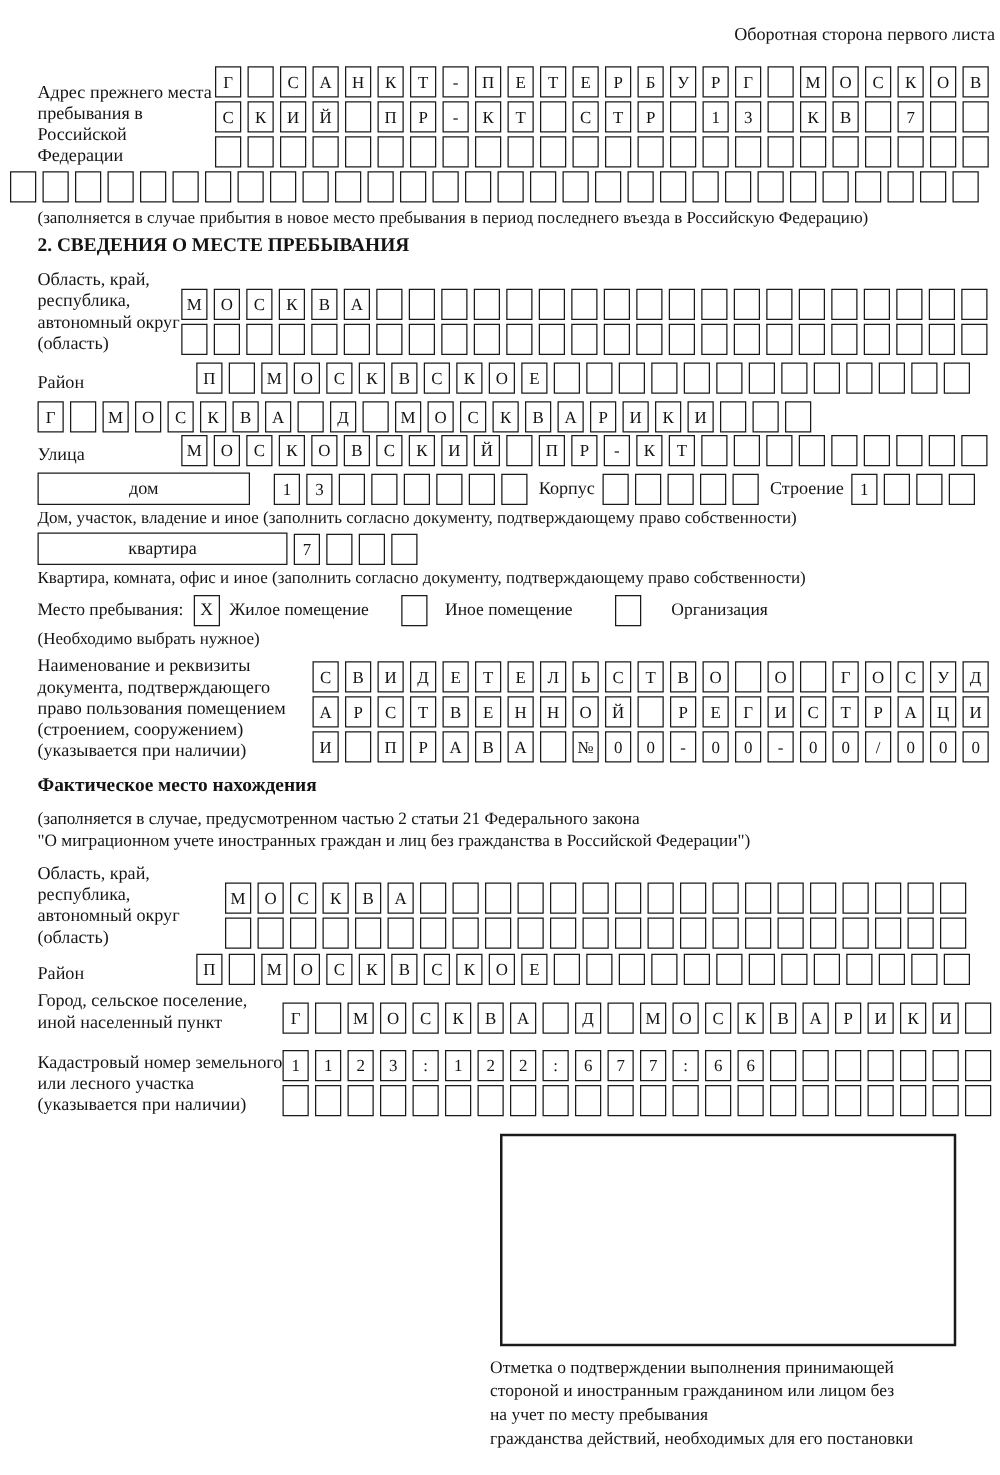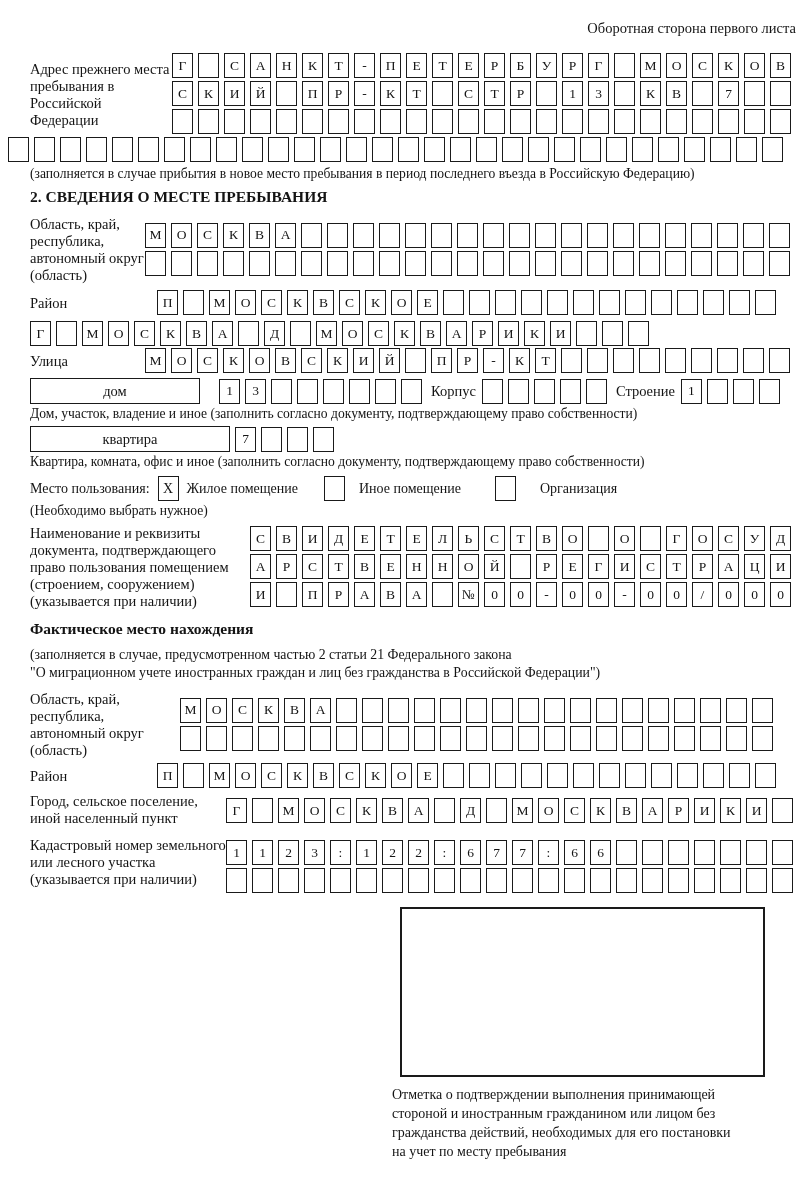--- a/index.html
+++ b/index.html
@@ -14,21 +14,21 @@
   .bold{font-weight:bold;}
   .w{width:766px;}
   
   .cellrow{display:flex;flex-wrap:nowrap;}
   .cell{
     box-sizing:border-box;flex:none;width:21px;height:25px;margin-right:5px;
     border:1.7px solid #1a1a1a;display:flex;align-items:center;justify-content:center;
     font-size:13.5px;line-height:1;background:#fff;
   }
   .rowgap{margin-bottom:3px;}
-  .frow{display:flex;align-items:center;}
+  .frow{display:flex;align-items:flex-end;}
   .lab{flex:none;font-size:14.5px;line-height:17px;padding-top:2px;}
   .rows{flex:none;}
   .fullrow{margin-left:-22px;margin-top:3px;}
   .footnote{font-size:13.6px;margin-top:4px;}
   .h2{font-size:15.5px;margin-top:6px;margin-bottom:8px;}
   .labelbox{
     box-sizing:border-box;flex:none;height:26px;border:1.8px solid #1a1a1a;
     display:flex;align-items:center;justify-content:center;font-size:14.5px;background:#fff;
   }
   .inline-lab{flex:none;font-size:14.5px;line-height:26px;}
@@ -356,21 +356,21 @@
     <div class="cellrow">
         <span class="cell">7</span>
         <span class="cell"></span>
         <span class="cell"></span>
         <span class="cell"></span>
       </div>
   </div>
   <div class="caption">Квартира, комната, офис и иное (заполнить согласно документу, подтверждающему право собственности)</div>
 
   <div class="stayrow">
-    <span>Место пользования:</span>
+    <span>Место пребывания:</span>
     <span class="chk" style="margin-left:8px">X</span>
     <span style="margin-left:8px">Жилое помещение</span>
     <span class="chk" style="margin-left:26px"></span>
     <span style="margin-left:14px">Иное помещение</span>
     <span class="chk" style="margin-left:34px"></span>
     <span style="margin-left:24px">Организация</span>
   </div>
   <div class="caption center" style="width:620px">(Необходимо выбрать нужное)</div>
 
   <div class="frow" style="margin-top:4px">
@@ -617,17 +617,17 @@
           <span class="cell"></span>
           <span class="cell"></span>
         </div>
     </div>
   </div>
 
   <div class="stamp"></div>
   <div class="stampcap">
     <div>Отметка о подтверждении выполнения принимающей</div>
     <div>стороной и иностранным гражданином или лицом без</div>
+    <div>на учет по месту пребывания</div>
     <div>гражданства действий, необходимых для его постановки</div>
-    <div>на учет по месту пребывания</div>
   </div>
 
 </div>
 
 </body></html>

